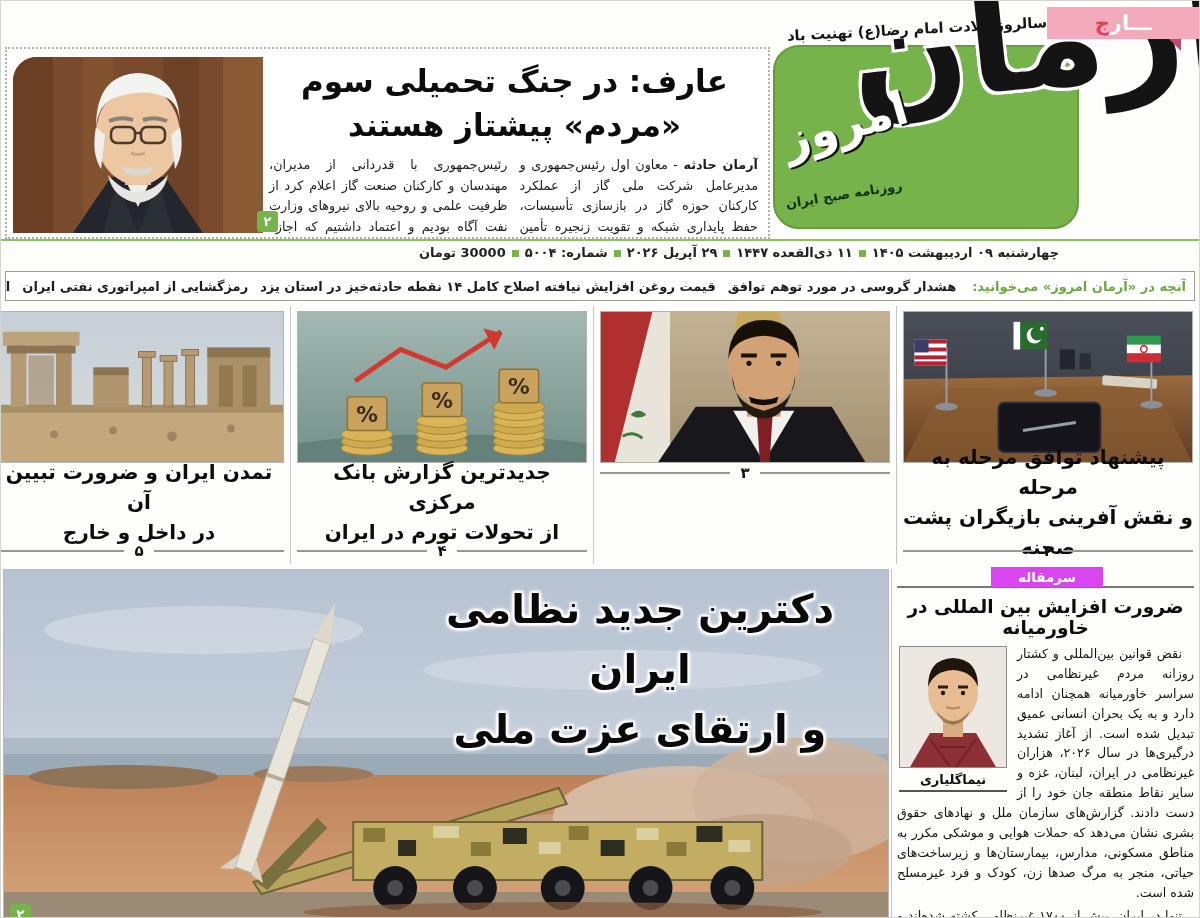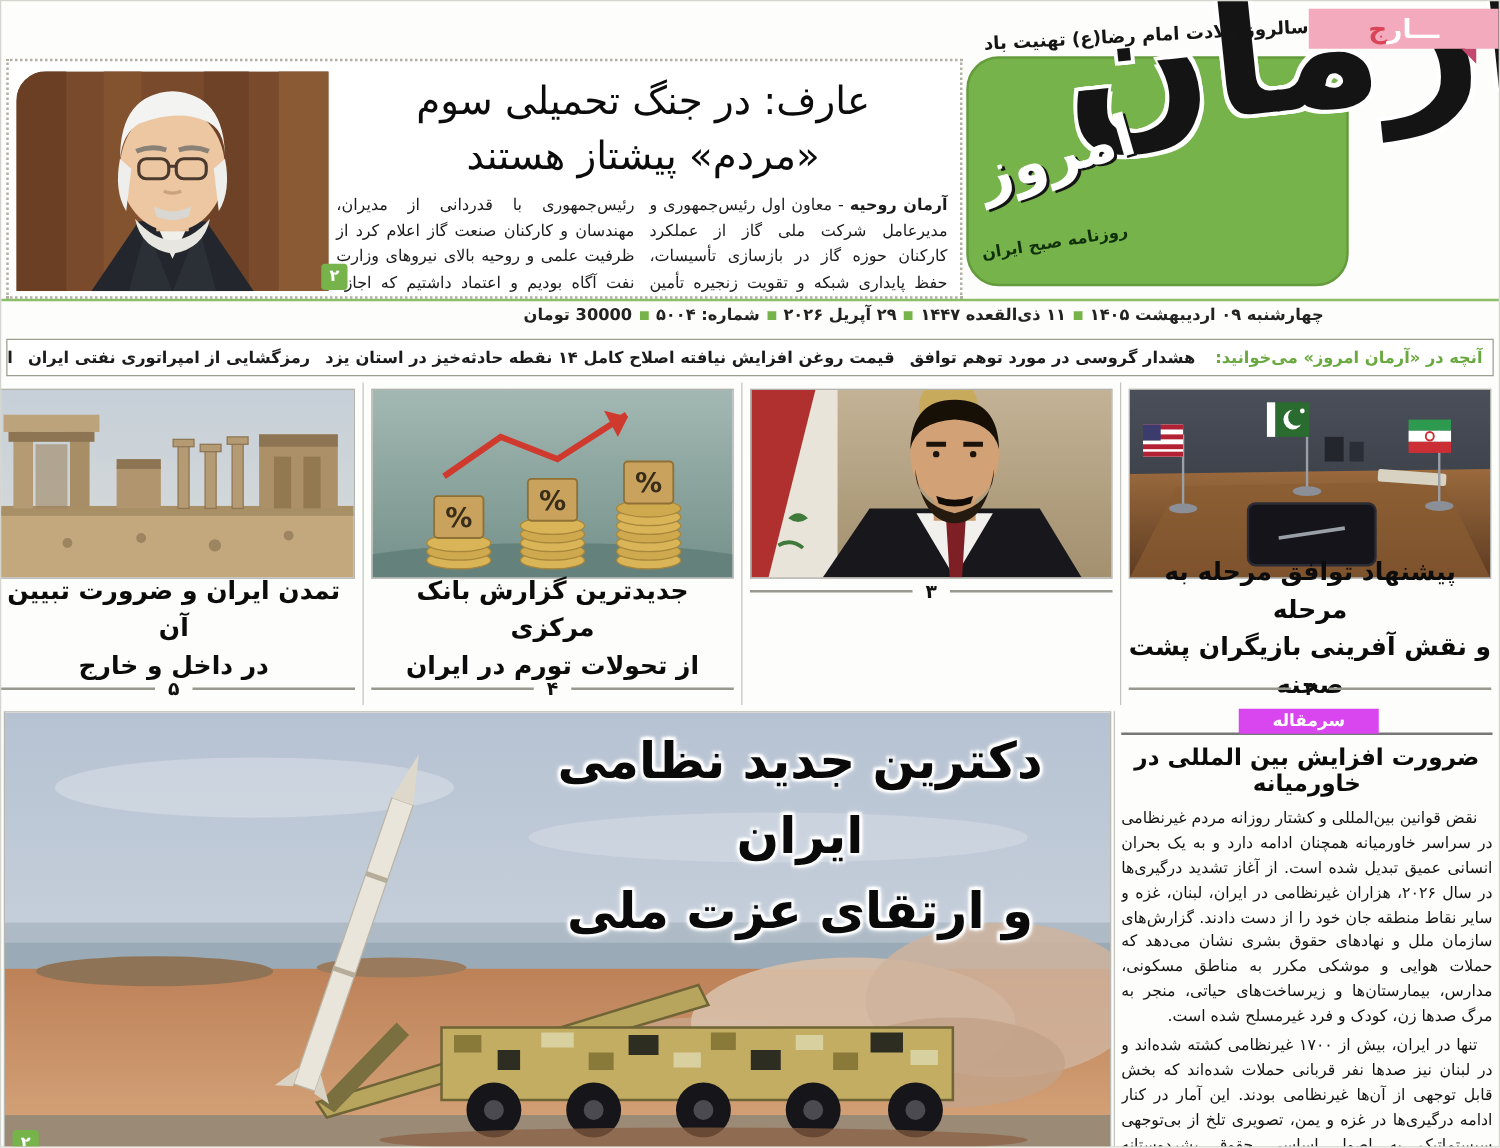--- a/index.html
+++ b/index.html
@@ -30,21 +30,21 @@
   .banner .w { color:#ffffff; } .banner .r { color:#d94556; }
   .banner-tail { position:absolute; left:1168px; top:38px; width:0; height:0; z-index:4;
     border-left:12px solid transparent; border-top:12px solid #c2486e; }
 
   
   .lead { position:absolute; left:4px; top:46px; width:765px; height:192px;
     border:2px dotted #b2afa4; background:#fff; overflow:hidden; }
   .lead-photo { position:absolute; left:6px; top:8px; width:250px; height:176px;
     border-radius:24px 0 0 0; overflow:hidden; }
   .lead-h { position:absolute; left:262px; top:10px; right:8px; text-align:center;
-    font-size:31px; font-weight:normal; line-height:1.42; color:#0c0c0c; }
+    font-size:31px; font-weight:bold; line-height:1.42; color:#0c0c0c; }
   .lead-cols { position:absolute; left:262px; top:106px; right:10px; bottom:4px;
     display:flex; gap:12px; direction:rtl; }
   .lead-col { flex:1; font-size:12.8px; line-height:1.62; text-align:justify; color:#1b1b1b; }
   .badge { position:absolute; width:21px; height:21px; background:#76b34a; border-radius:3px;
     color:#fff; font-weight:bold; font-size:13px; display:flex; align-items:center; justify-content:center; }
   .lead .badge { left:250px; top:162px; }
 
   
   .greenline { position:absolute; left:0; top:238px; width:1200px; height:2px; background:#8cbd68; }
   .dateline { position:absolute; top:244px; right:140px; direction:rtl; font-size:13px;
@@ -135,21 +135,21 @@
         <path d="M96 64 Q108 59 120 63" stroke="#8a8176" stroke-width="4" fill="none"></path>
         <path d="M130 63 Q142 59 154 64" stroke="#8a8176" stroke-width="4" fill="none"></path>
         <path d="M118 96 Q125 99 132 96" stroke="#caa27c" stroke-width="2.5" fill="none"></path>
       </svg>
     </div>
     <div class="lead-h rtl">
       <div>عارف: در جنگ تحمیلی سوم</div>
       <div>«مردم» پیشتاز هستند</div>
     </div>
     <div class="lead-cols">
-      <div class="lead-col"><b>آرمان روحیه</b> <span>- معاون اول رئیس‌جمهوری و مدیرعامل شرکت ملی گاز از عملکرد کارکنان حوزه گاز در بازسازی تأسیسات، حفظ پایداری شبکه و تقویت زنجیره تأمین سوخت قدردانی کردند. محمدرضا عارف، معاون اول</span></div>
+      <div class="lead-col"><b>آرمان حادثه</b> <span>- معاون اول رئیس‌جمهوری و مدیرعامل شرکت ملی گاز از عملکرد کارکنان حوزه گاز در بازسازی تأسیسات، حفظ پایداری شبکه و تقویت زنجیره تأمین سوخت قدردانی کردند. محمدرضا عارف، معاون اول</span></div>
       <div class="lead-col">رئیس‌جمهوری با قدردانی از مدیران، مهندسان و کارکنان صنعت گاز اعلام کرد از ظرفیت علمی و روحیه بالای نیروهای وزارت نفت آگاه بودیم و اعتماد داشتیم که اجازه نمی‌دهند زندگی مردم با مشکل مواجه شود...</div>
     </div>
     <div class="badge">۲</div>
   </div>
 
   <div class="greenline"></div>
   <div class="dateline">
     <span>چهارشنبه ۰۹ اردیبهشت ۱۴۰۵</span><span class="sq"></span><span>۱۱ ذی‌القعده ۱۴۴۷</span><span class="sq"></span><span>۲۹ آپریل ۲۰۲۶</span><span class="sq"></span><span>شماره: ۵۰۰۴</span><span class="sq"></span><span>30000 تومان</span>
   </div>
   <div class="hl">
@@ -427,20 +427,38 @@
   </div>
   <div class="main-h">
     <div>دکترین جدید نظامی ایران</div>
     <div>و ارتقای عزت ملی</div>
   </div>
   <div class="vdiv"></div>
 
   <div class="ed-label">سرمقاله</div>
   <div class="editorial">
     <div class="ed-h">ضرورت افزایش بین المللی در خاورمیانه</div>
+    <div class="ed-photo-wrap">
+      <div class="ed-photo">
+        <svg width="106" height="120" viewBox="0 0 106 120">
+          <rect width="106" height="120" fill="#ece8e1"></rect>
+          <polygon points="10,120 30,86 76,86 96,120" fill="#8c3036"></polygon>
+          <path d="M30 92 L50 120 M56 120 L76 92 M40 100 L66 100" stroke="#6e2227" stroke-width="2" fill="none"></path>
+          <rect x="43" y="68" width="20" height="22" fill="#d8ab80"></rect>
+          <ellipse cx="53" cy="46" rx="25" ry="29" fill="#e9bd93"></ellipse>
+          <path d="M28 40 Q28 12 53 11 Q78 12 78 40 Q72 24 53 23 Q34 24 28 40 Z" fill="#20150c"></path>
+          <path d="M36 64 Q45 74 53 74 Q61 74 70 64 Q66 76 53 78 Q40 76 36 64 Z" fill="#6b4a2c" opacity="0.55"></path>
+          <path d="M38 40 L48 40 M58 40 L68 40" stroke="#2a1c10" stroke-width="3"></path>
+          <circle cx="43" cy="46" r="2.2" fill="#241811"></circle>
+            <circle cx="63" cy="46" r="2.2" fill="#241811"></circle>
+          <path d="M46 60 Q53 63 60 60" stroke="#b98a62" stroke-width="2" fill="none"></path>
+        </svg>
+      </div>
+      <div class="ed-author">نیماگلیاری</div>
+    </div>
     <div class="ed-body">
       <p>نقض قوانین بین‌المللی و کشتار روزانه مردم غیرنظامی در سراسر خاورمیانه همچنان ادامه دارد و به یک بحران انسانی عمیق تبدیل شده است. از آغاز تشدید درگیری‌ها در سال ۲۰۲۶، هزاران غیرنظامی در ایران، لبنان، غزه و سایر نقاط منطقه جان خود را از دست دادند. گزارش‌های سازمان ملل و نهادهای حقوق بشری نشان می‌دهد که حملات هوایی و موشکی مکرر به مناطق مسکونی، مدارس، بیمارستان‌ها و زیرساخت‌های حیاتی، منجر به مرگ صدها زن، کودک و فرد غیرمسلح شده است.</p>
       <p>تنها در ایران، بیش از ۱۷۰۰ غیرنظامی کشته شده‌اند و در لبنان نیز صدها نفر قربانی حملات شده‌اند که بخش قابل توجهی از آن‌ها غیرنظامی بودند. این آمار در کنار ادامه درگیری‌ها در غزه و یمن، تصویری تلخ از بی‌توجهی سیستماتیک به اصول اساسی حقوق بشردوستانه بین‌المللی ارائه می‌دهد.</p>
 
     </div>
   </div>
 
 </div>
 
 </body></html>

